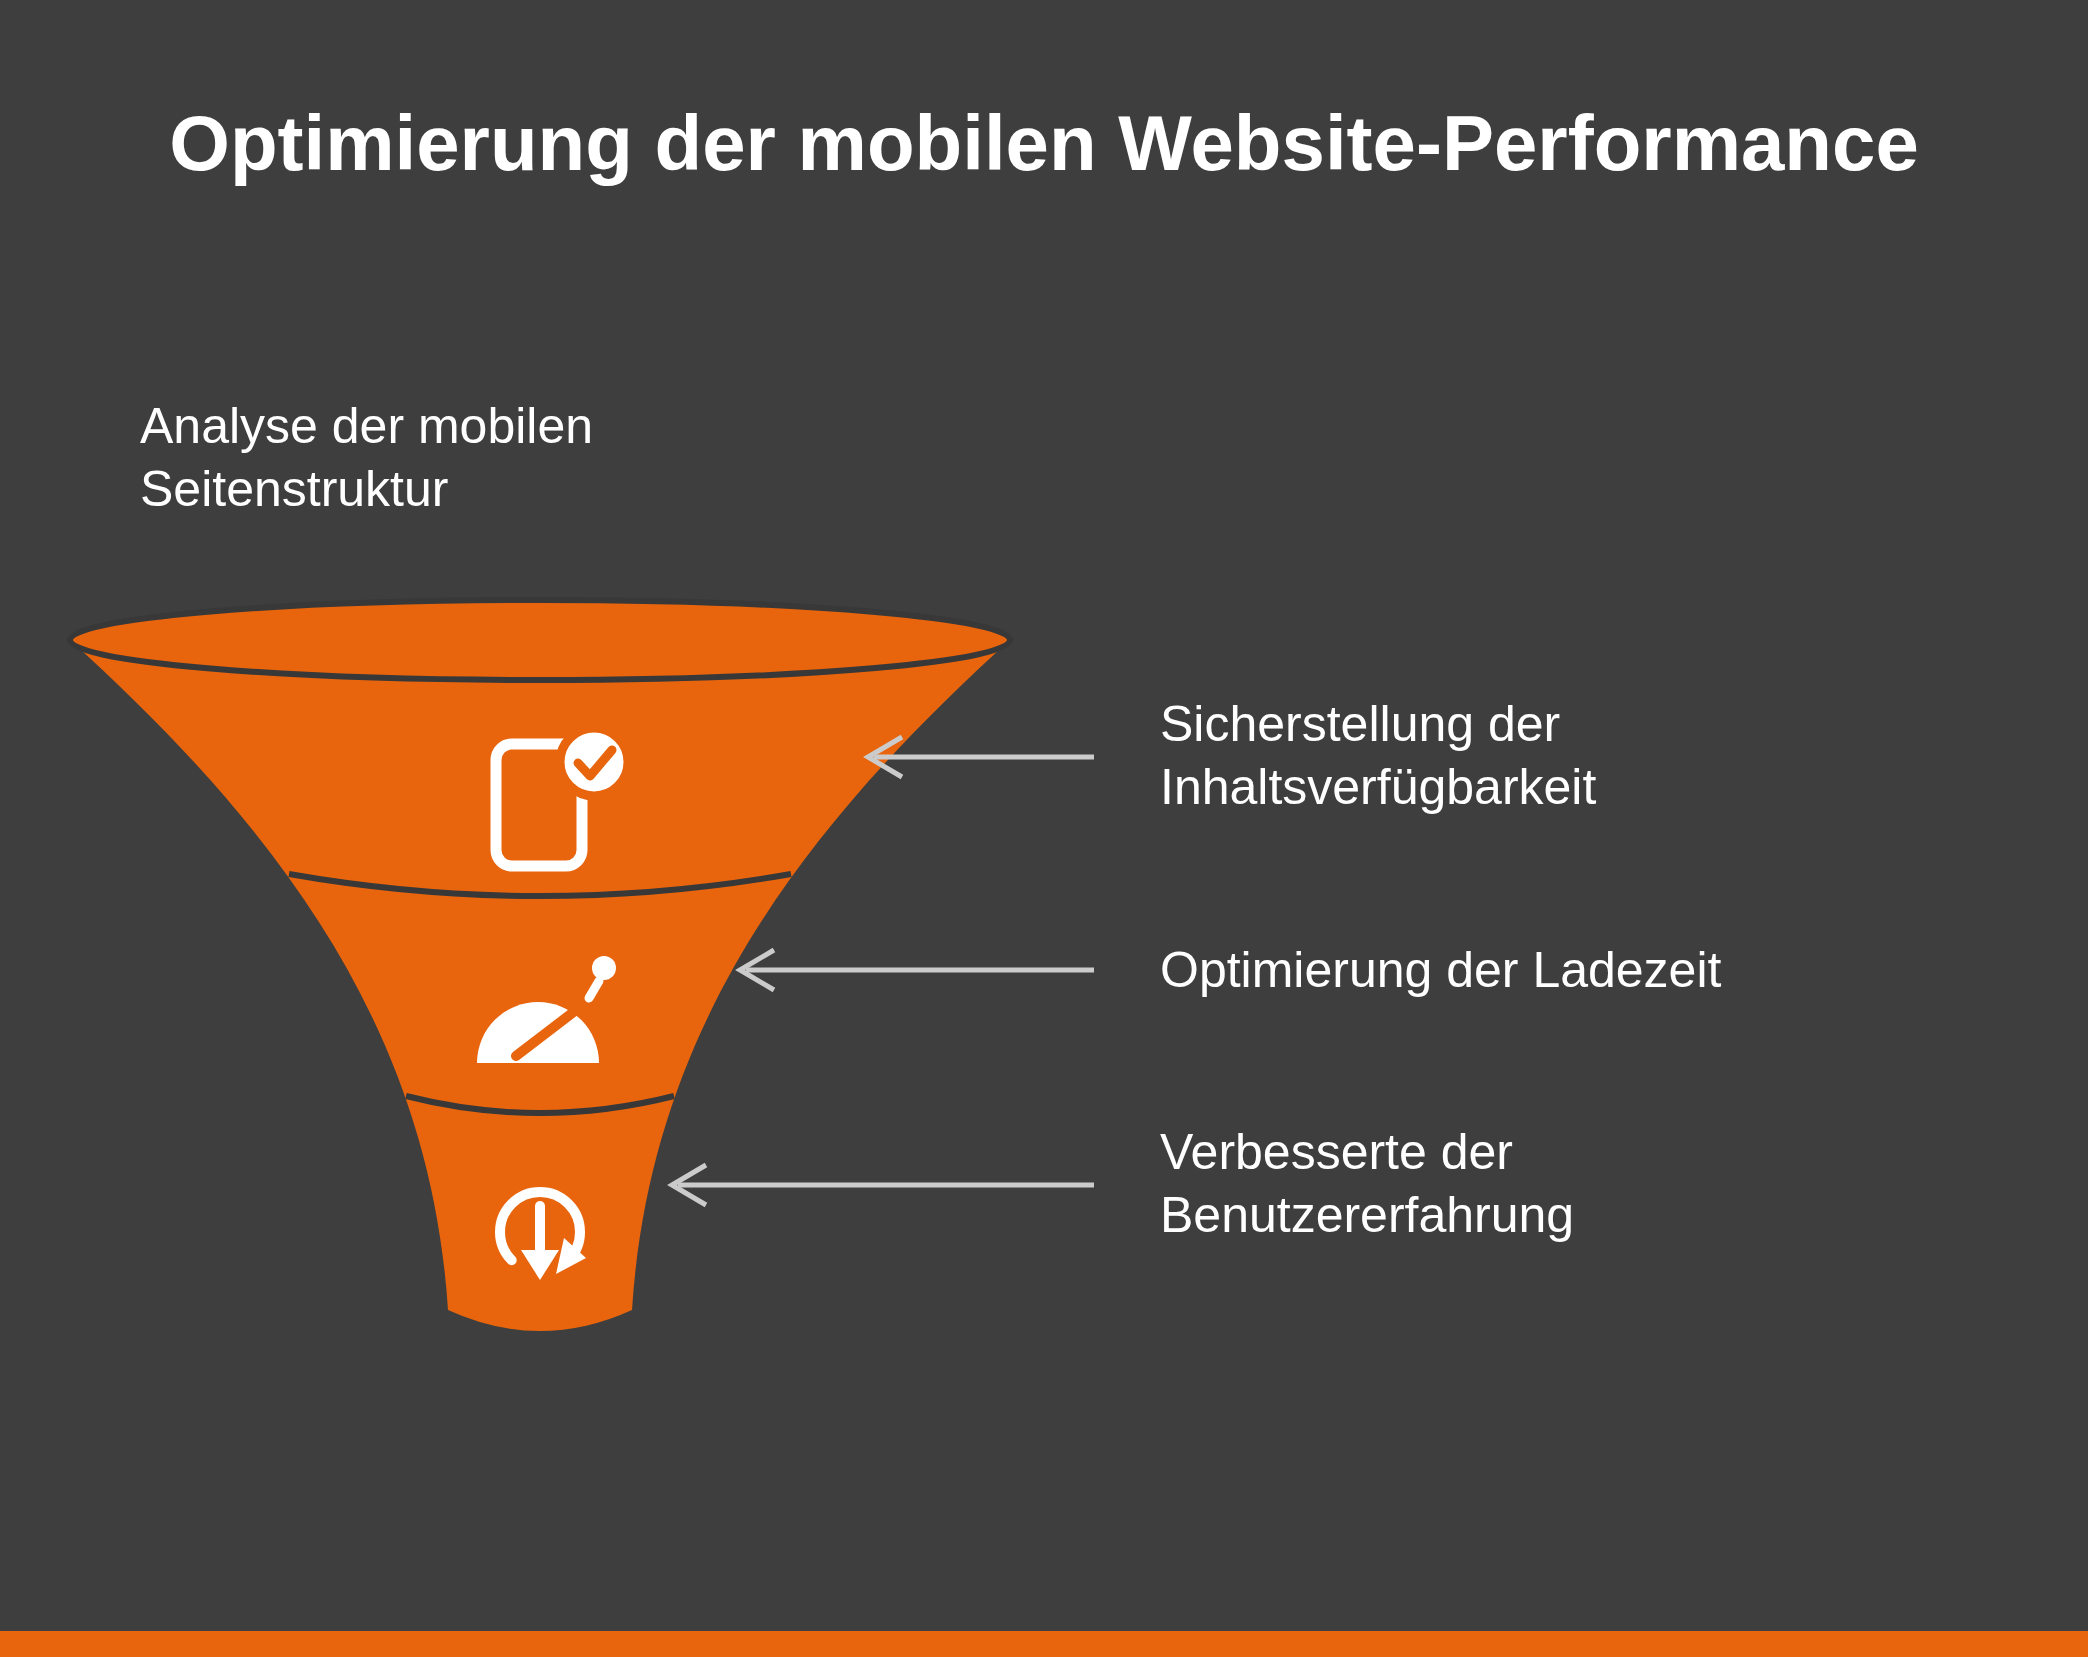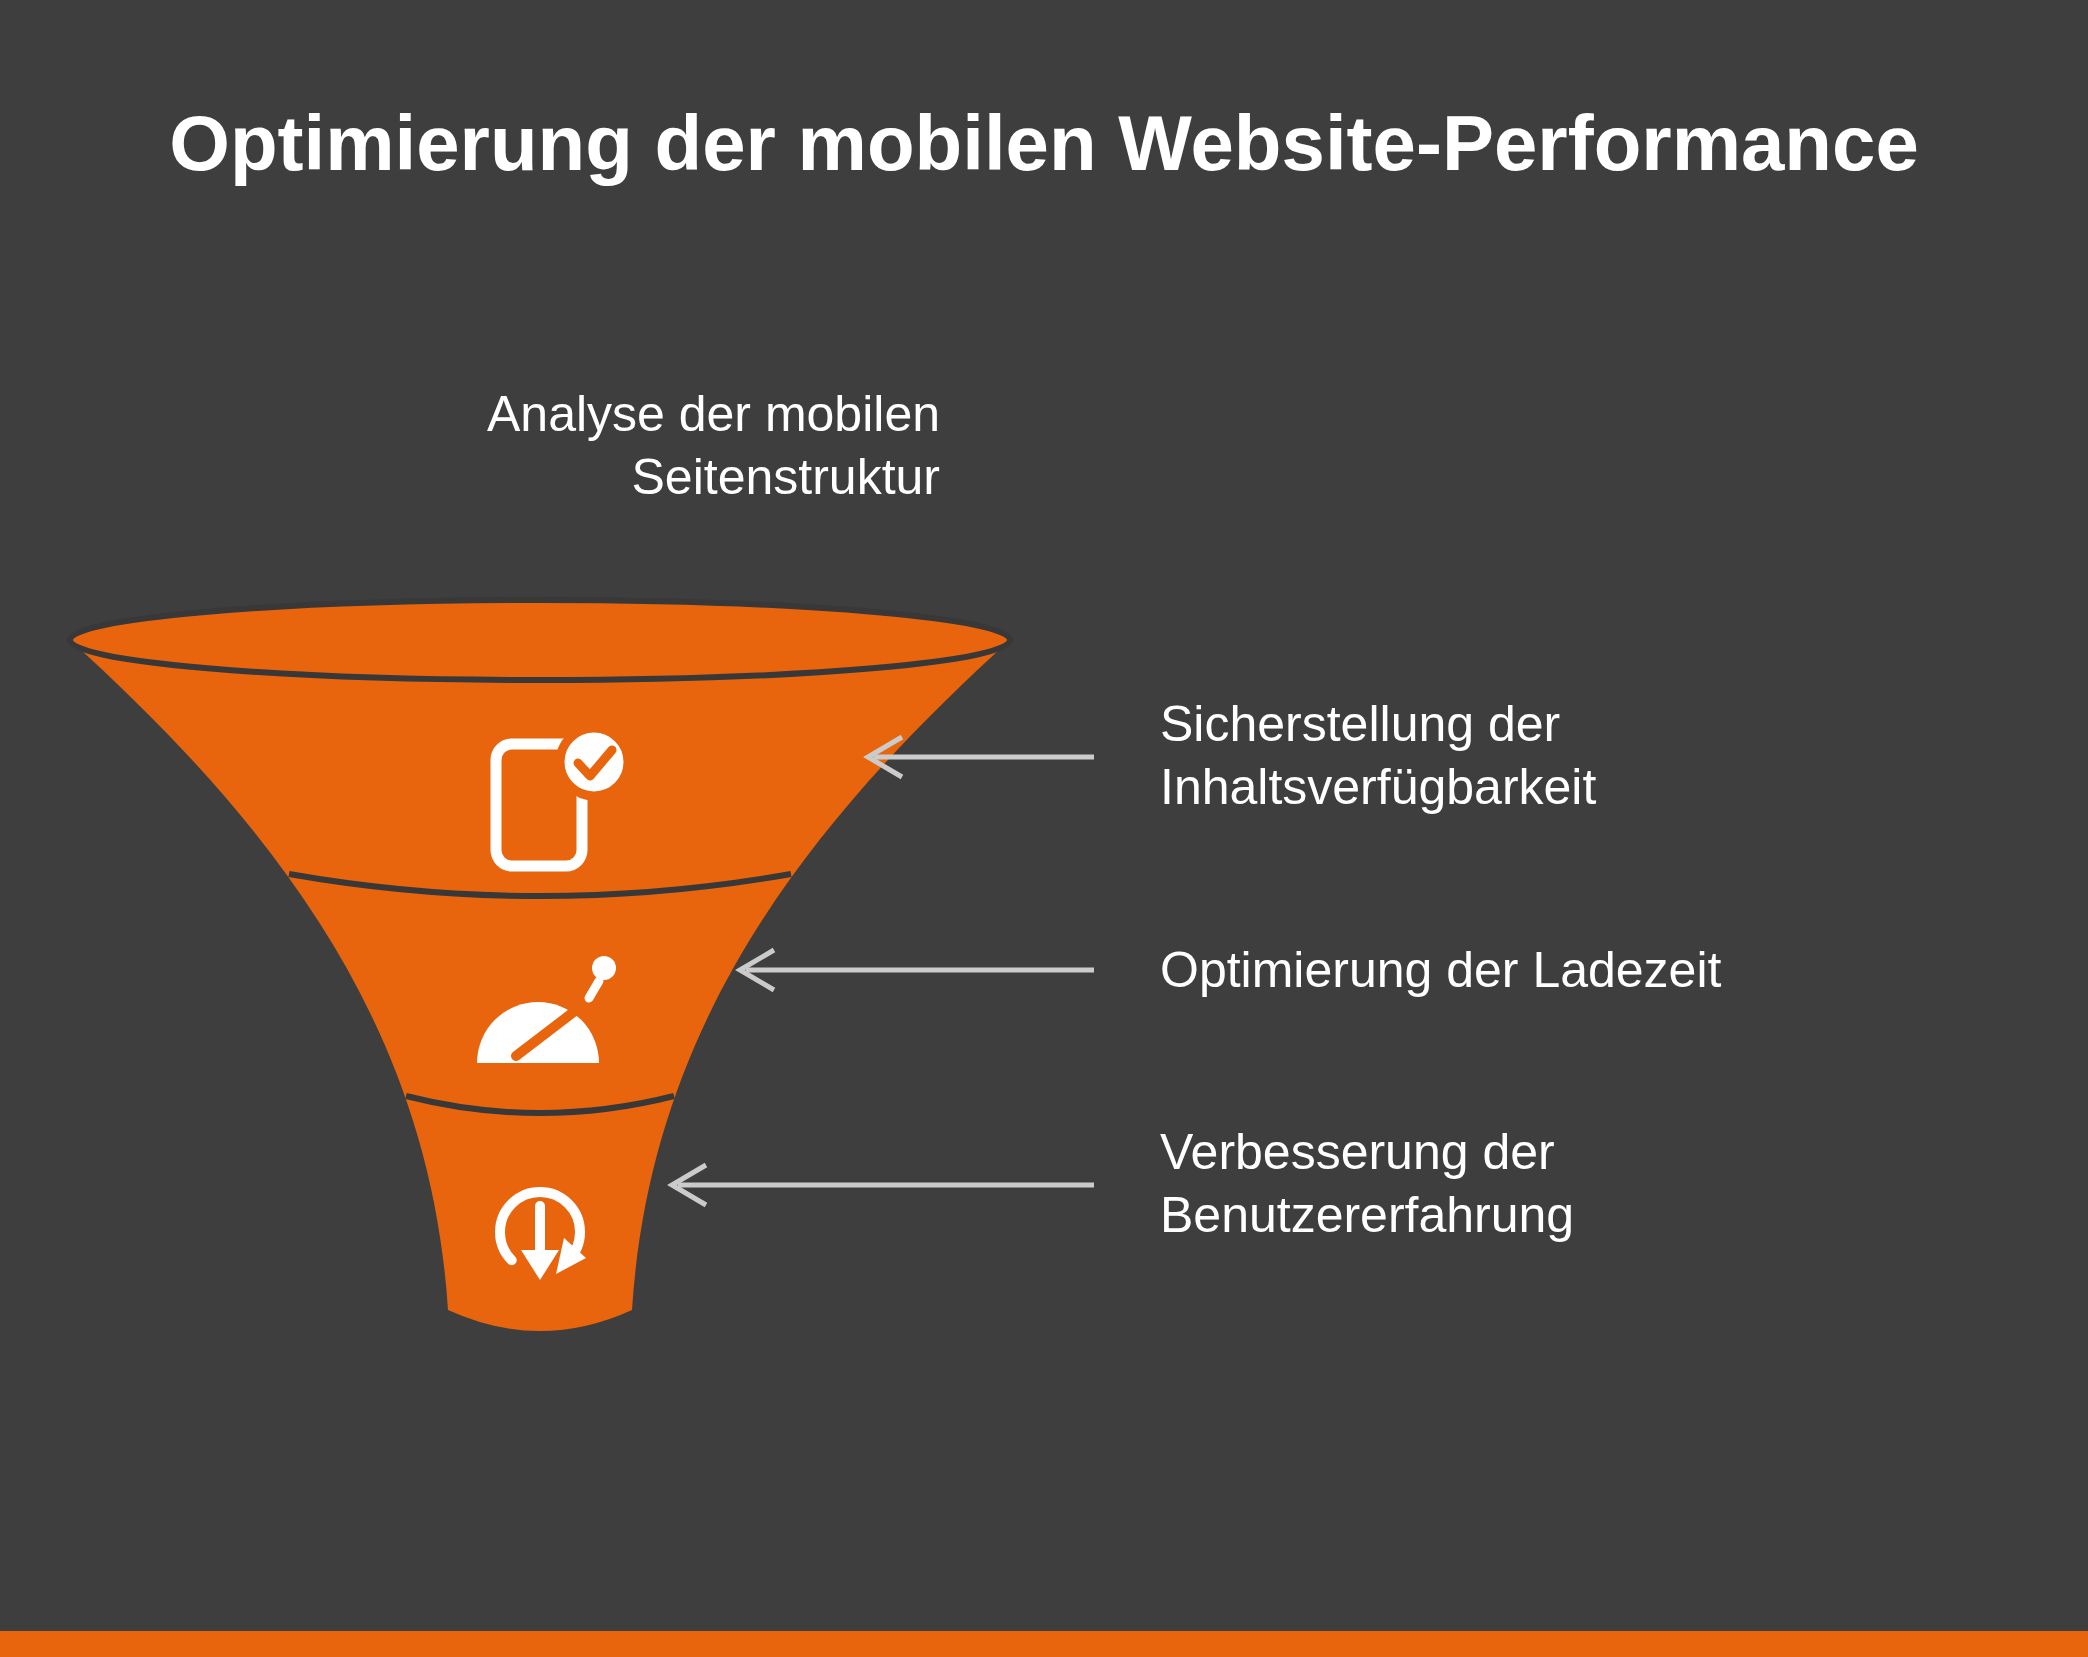--- a/index.html
+++ b/index.html
@@ -22,21 +22,21 @@
     font-size: 78px;
     font-weight: 700;
   }
   .label {
     position: absolute;
     font-size: 50px;
     line-height: 1.26;
     white-space: pre-line;
     font-weight: 400;
   }
-  .top-label    { left: 140px;  top: 383px;  width: 800px; text-align: right; }
+  .top-label    { left: 140px;  top: 395px;  width: 800px; text-align: left; }
   .bottom-label { left: 95px;   top: 1372px; width: 900px; text-align: center; }
   .stage-label-1 { left: 1160px; top: 693px; }
   .stage-label-2 { left: 1160px; top: 939px; }
   .stage-label-3 { left: 1160px; top: 1121px; }
   .scene { position: absolute; inset: 0; }
   .funnel-fill  { fill: var(--funnel-orange, #E8650D); }
   .outline      { stroke: var(--outline-dark, #383838); }
   .no-fill      { fill: none; }
   .fill-white   { fill: #ffffff; }
   .stroke-white { stroke: #ffffff; }
@@ -102,18 +102,18 @@
     </g>
     <g class="arrow" stroke-width="5">
       <line x1="1094" y1="1185" x2="678" y2="1185"></line>
       <polyline points="706,1165 672,1185 706,1205"></polyline>
     </g>
   </svg>
 
   <div class="label stage-label-2">Optimierung der Ladezeit</div>
   <div class="label stage-label-1">Sicherstellung der
 Inhaltsverfügbarkeit</div>
-  <div class="label stage-label-3">Verbesserung der
+  <div class="label stage-label-3">Verbesserte der
 Benutzererfahrung</div>
 
 
   <div class="footer-bar"></div>
 </div>
 
 </body></html>

